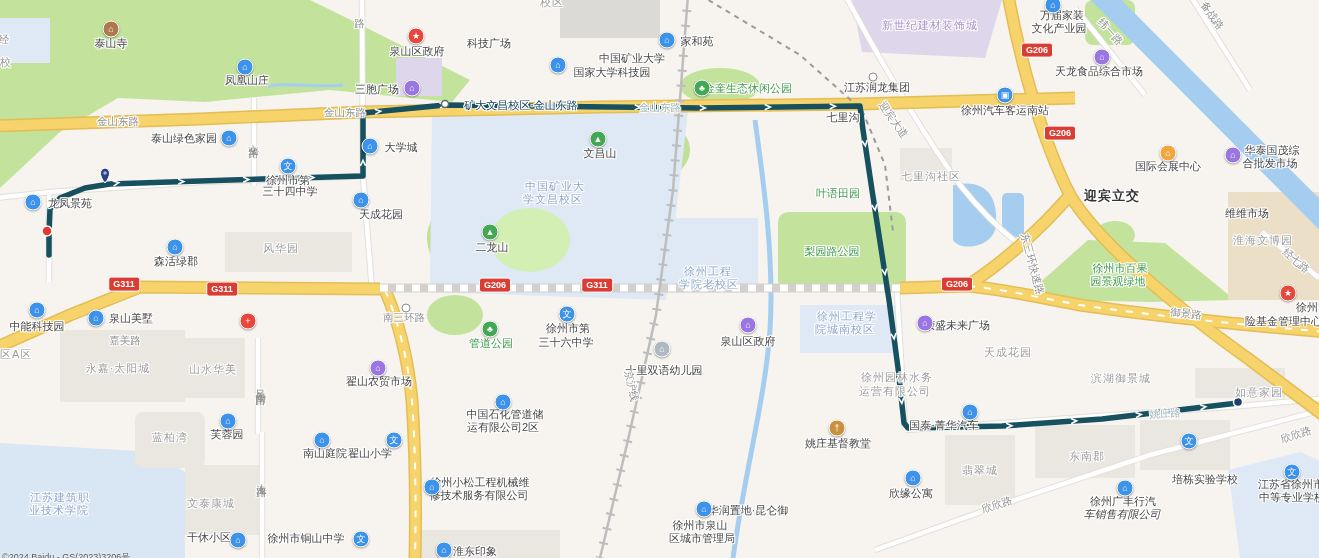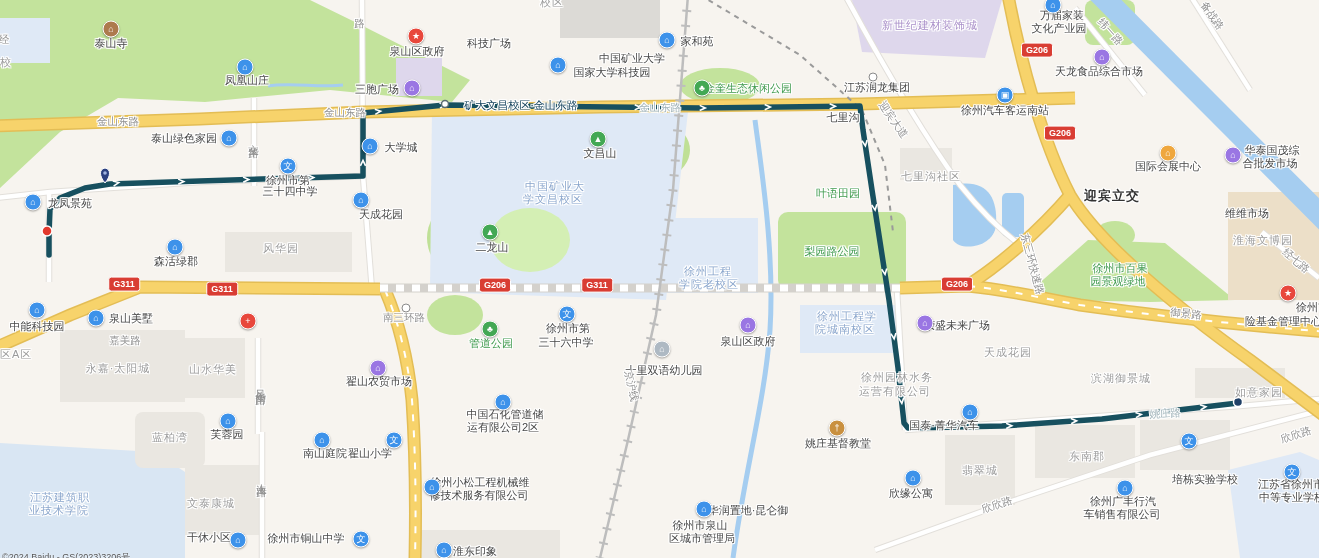--- a/index.html
+++ b/index.html
@@ -285,21 +285,21 @@
       <div class="lbl poi" style="left: 702px; top: 538px;">区城市管理局</div>
       <div class="lbl poi" style="left: 838px; top: 443px;">姚庄基督教堂</div>
       <div class="lbl poi" style="left: 944px; top: 425px;">国泰·菁华汽车</div>
       <div class="lbl roadfade" style="left: 1165px; top: 414px; transform: translate(-50%, -50%) rotate(-3deg);">姚庄路</div>
       <div class="lbl area" style="left: 980px; top: 470px;">翡翠城</div>
       <div class="lbl area" style="left: 1087px; top: 456px;">东南郡</div>
       <div class="lbl poi" style="left: 911px; top: 493px;">欣缘公寓</div>
       <div class="lbl road" style="left: 997px; top: 505px; transform: translate(-50%, -50%) rotate(-18deg);">欣欣路</div>
       <div class="lbl road" style="left: 1296px; top: 435px; transform: translate(-50%, -50%) rotate(-18deg);">欣欣路</div>
       <div class="lbl poi" style="left: 1123px; top: 501px;">徐州广丰行汽</div>
-      <div class="lbl poi" style="left: 1122px; top: 514px;">车销售有限公司</div>
+      <div class="lbl poi" style="left: 1122px; top: 514px; font-style: italic;">车销售有限公司</div>
       <div class="lbl poi" style="left: 1205px; top: 455px; margin-top: 24px;">培栋实验学校</div>
       <div class="lbl area" style="left: 1259px; top: 392px;">如意家园</div>
       <div class="lbl poi left" style="left: 1258px; top: 484px;">江苏省徐州市</div>
       <div class="lbl poi left" style="left: 1259px; top: 497px;">中等专业学校</div>
       <div class="poi-icon" style="left: 111px; top: 29px; background: rgb(173, 122, 78);">⌂</div>
       <div class="poi-icon" style="left: 245px; top: 67px; background: rgb(61, 146, 234);">⌂</div>
       <div class="poi-icon" style="left: 416px; top: 36px; background: rgb(232, 71, 60);">★</div>
       <div class="poi-icon" style="left: 412px; top: 88px; background: rgb(154, 118, 227);">⌂</div>
       <div class="poi-icon" style="left: 558px; top: 65px; background: rgb(61, 146, 234);">⌂</div>
       <div class="poi-icon" style="left: 667px; top: 40px; background: rgb(61, 146, 234);">⌂</div>

